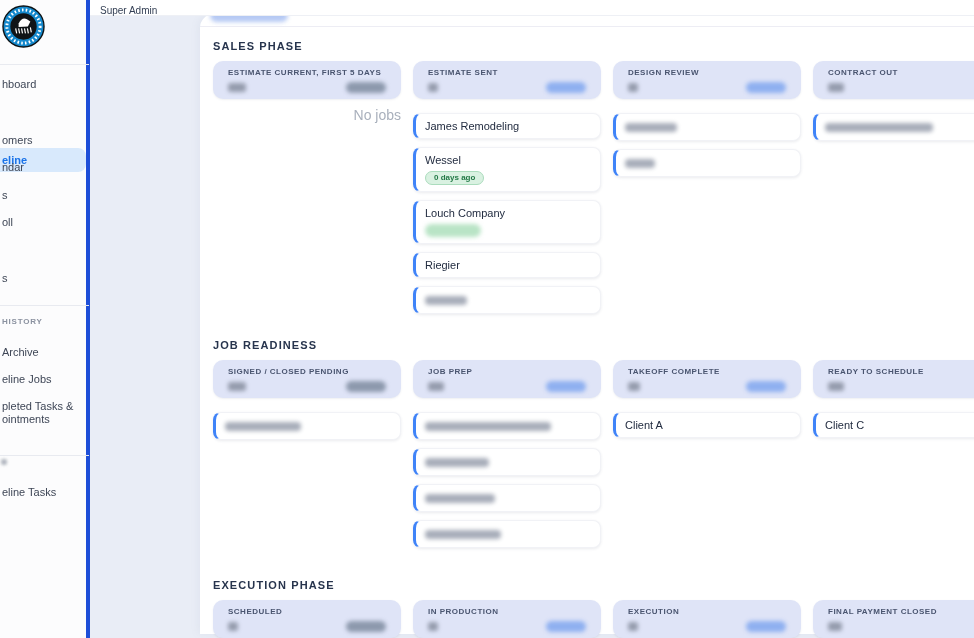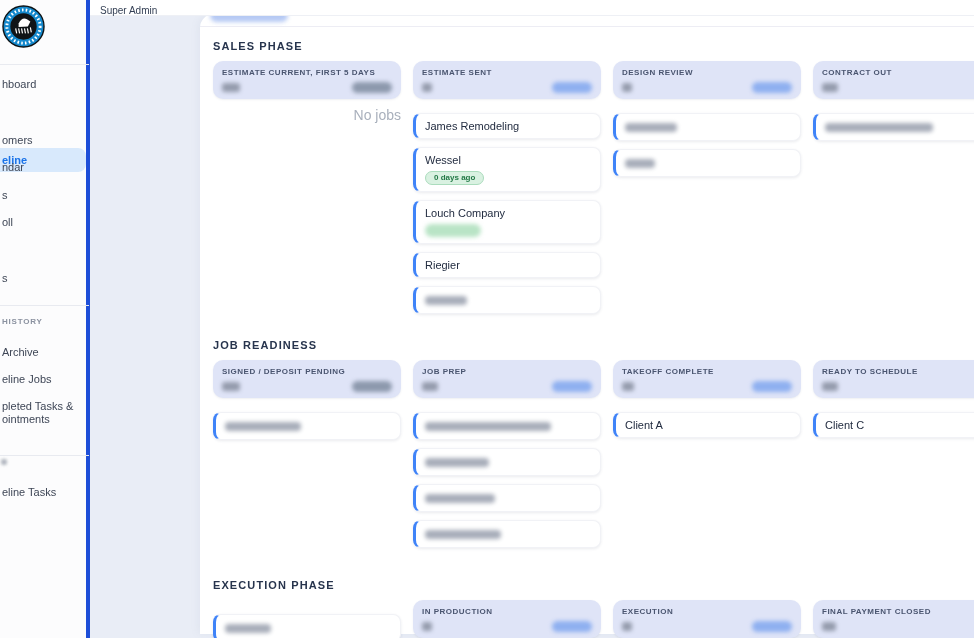--- a/index.html
+++ b/index.html
@@ -55,21 +55,21 @@
     cursor:pointer;
   }
   .board { padding:0 0 0 13px; }
   .phase-title {
     font-size:11px; font-weight:700; letter-spacing:1.1px;
     color:#27344d; margin:13px 0 9px;
   }
   .cols { display:flex; gap:12px; align-items:flex-start; }
   .col { width:188px; flex:none; }
   .col-header {
-    background:#dfe4f7; border-radius:10px; padding:7px 9px 8px;
+    background:#dfe4f7; border-radius:10px; padding:7px 15px 8px;
     box-shadow:0 1px 2px rgba(90,100,130,.10); height:38px;
   }
   .col-title {
     font-size:8px; font-weight:600; color:#4a5570; letter-spacing:.5px;
     white-space:nowrap; overflow:hidden;
   }
   .col-meta { display:flex; justify-content:space-between; align-items:center; margin-top:5px; height:11px; }
   .count-blur { height:9px; border-radius:3px; background:#646c7c; filter:blur(2px); opacity:.6; }
   .badge-blur { height:11px; width:40px; border-radius:6px; filter:blur(2.2px); }
   .badge-blur.blue { background:#8fb0f0; }
@@ -224,21 +224,21 @@
           </div>
         </div>
       </div>
     </div>
 
     <div class="phase-title" style="margin-top:25px">JOB READINESS</div>
     <div class="cols">
 
       <div class="col">
         <div class="col-header">
-          <div class="col-title">SIGNED / DEPOSIT PENDING</div>
+          <div class="col-title">SIGNED / CLOSED PENDING</div>
           <div class="col-meta">
             <div class="count-blur" style="width:18px"></div>
             <div class="badge-blur gray"></div>
           </div>
         </div>
         <div class="cards">
           <div class="card">
             <div class="label-blur" style="width:76px"></div>
           </div>
         </div>
@@ -295,20 +295,27 @@
             <div class="card-label">Client C</div>
           </div>
         </div>
       </div>
     </div>
 
     <div class="phase-title" style="margin-top:31px">EXECUTION PHASE</div>
     <div class="cols">
 
       <div class="col">
+        <div class="col-header">
+          <div class="col-title">SCHEDULED</div>
+          <div class="col-meta">
+            <div class="count-blur" style="width:10px"></div>
+            <div class="badge-blur gray"></div>
+          </div>
+        </div>
         <div class="cards">
           <div class="card">
             <div class="label-blur" style="width:46px"></div>
           </div>
 
         </div>
       </div>
 
       <div class="col">
         <div class="col-header">

